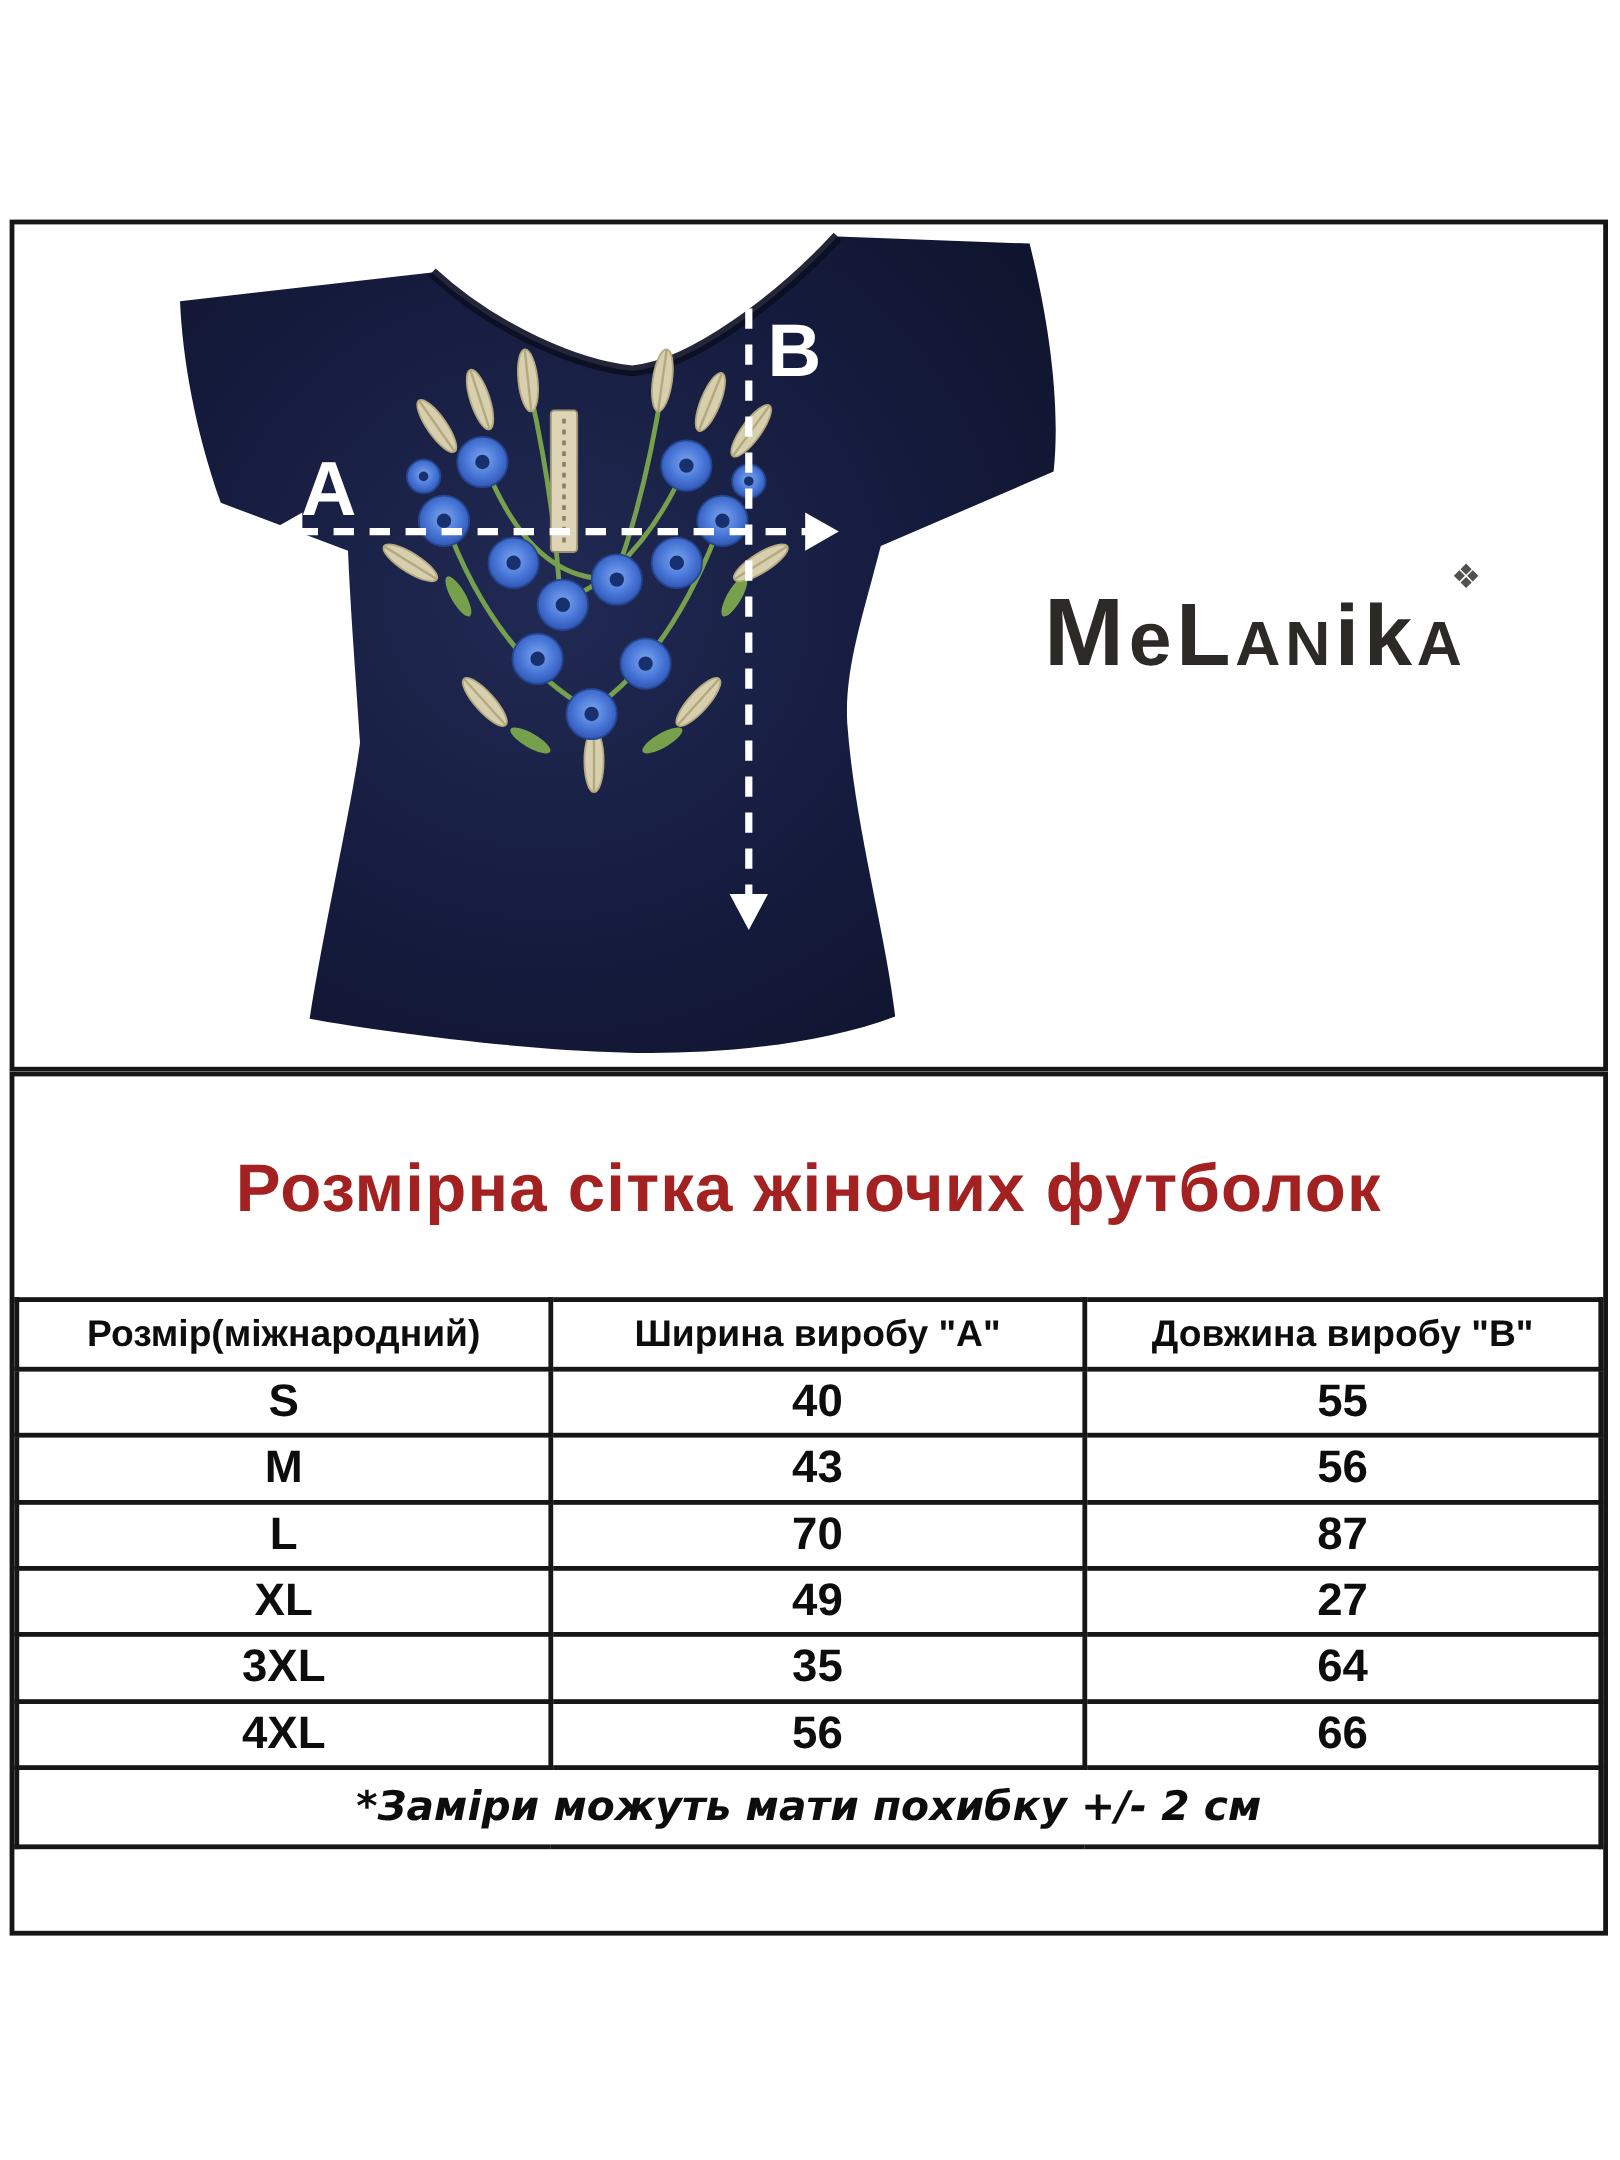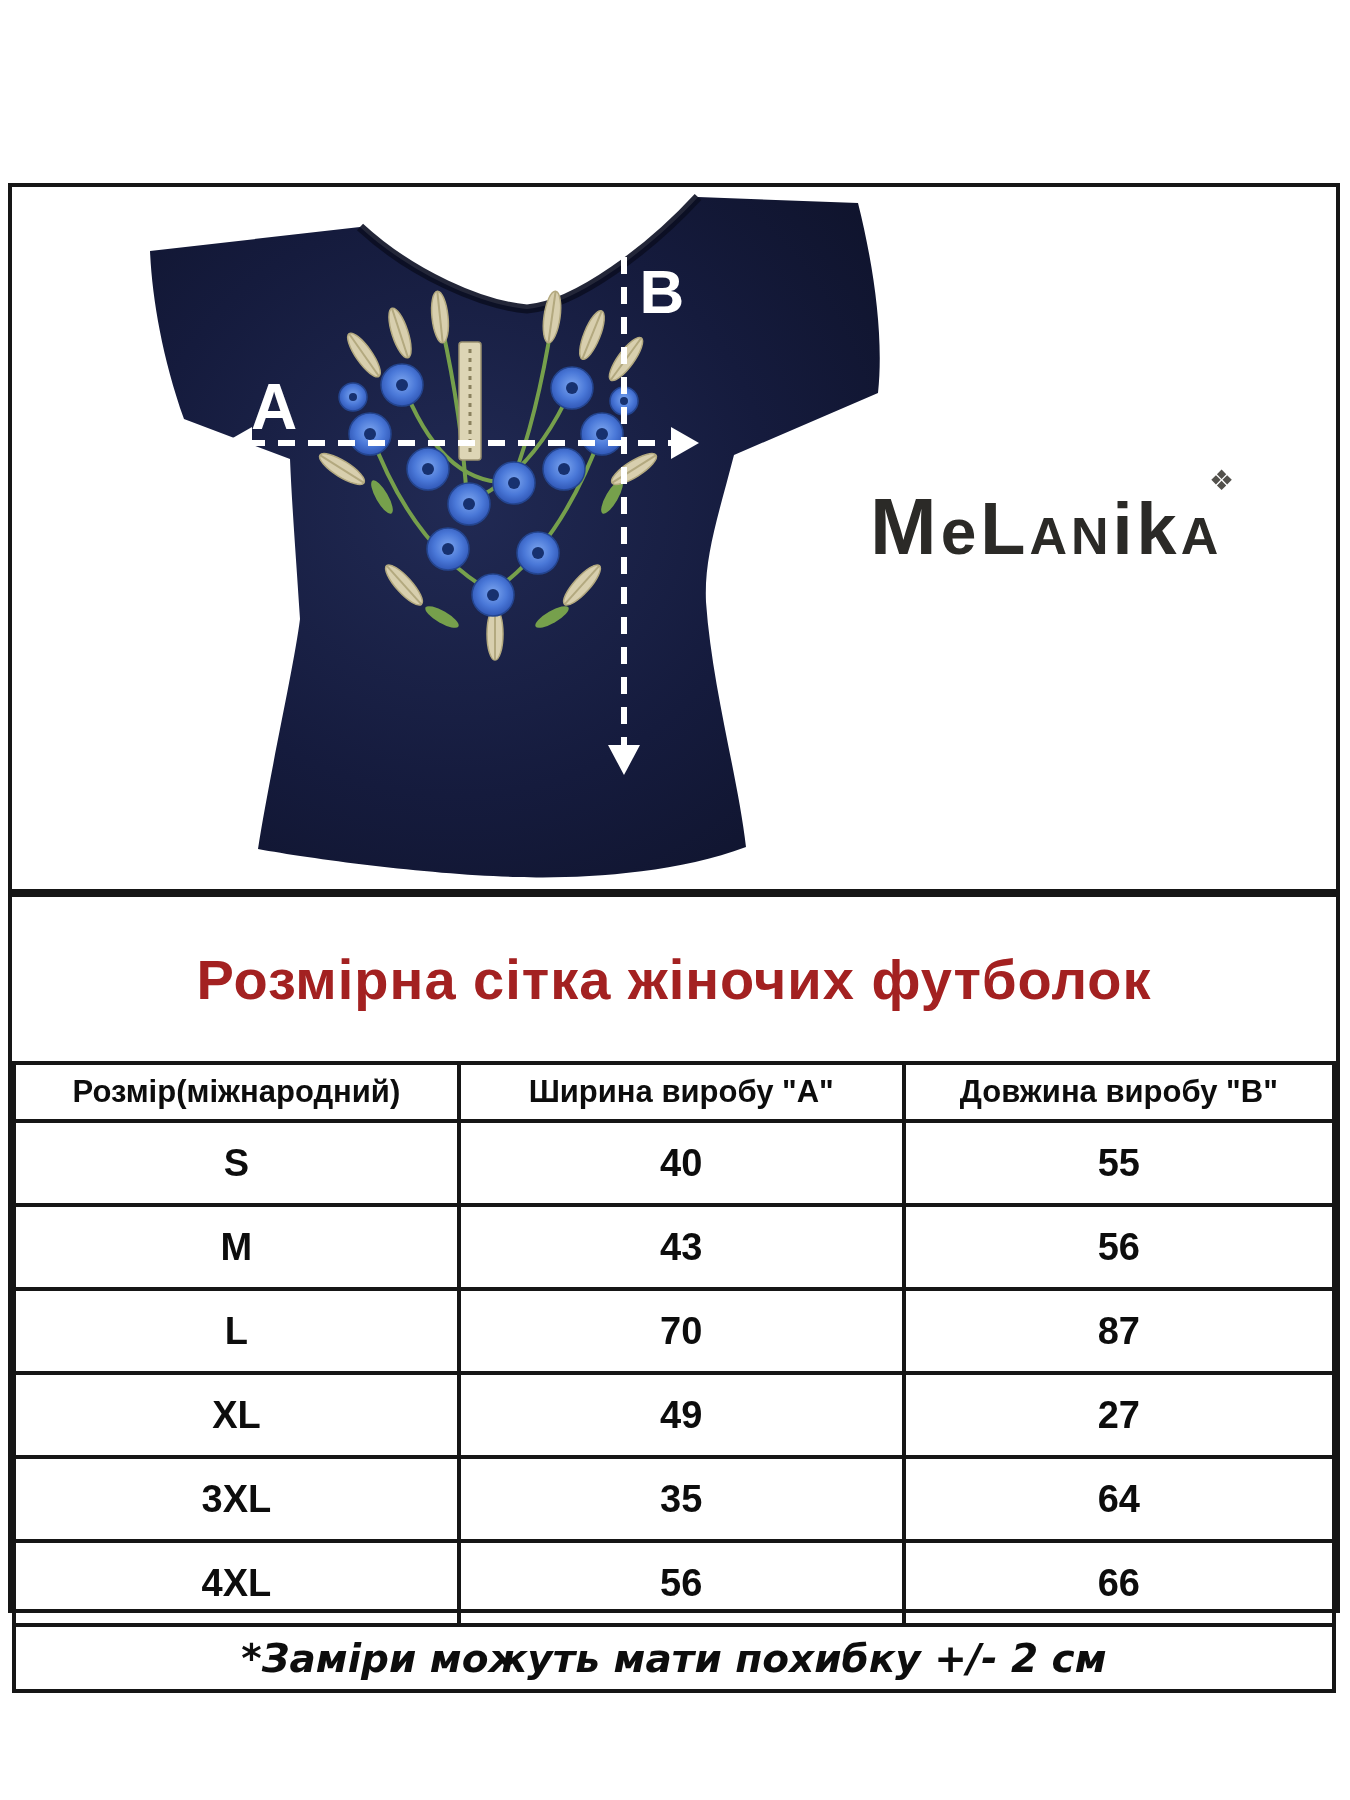--- a/index.html
+++ b/index.html
@@ -37,39 +37,39 @@
     font-size: 28px; color: #53514c; font-weight: 400;
   }
 
   
   .chart-box {
     position: absolute; left: 8px; top: 893px;
     width: 1324px; height: 712px;
     border: 4px solid #161616; background: #ffffff;
   }
   .chart-title {
-    height: 164px; display: flex; align-items: center; justify-content: center;
+    height: 184px; display: flex; align-items: center; justify-content: center;
     font-size: 56px; font-weight: 700; letter-spacing: 1px;
     color: #a32121;
   }
   .size-table {
-    width: 100%; height: 632px;
+    width: 100%; height: 460px;
     border-collapse: collapse; table-layout: fixed;
   }
   .size-table th, .size-table td {
     border: 4px solid #161616;
     text-align: center; vertical-align: middle;
     color: #0d0d0d;
   }
   .size-table th { font-size: 31px; font-weight: 700; height: 52px; }
   .size-table td { font-size: 38px; font-weight: 700; }
   .size-table tfoot td {
     height: 60px;
     font-family: "DejaVu Sans", sans-serif;
-    font-style: italic; font-weight: 600; font-size: 39px;
+    font-style: italic; font-weight: 600; font-size: 34px;
   }
 </style>
 </head>
 <body>
 
 <div class="page">
 
   <div class="photo-box">
     <svg class="shirt-svg" viewBox="0 0 1324 702" width="1324" height="702">
       <defs>

